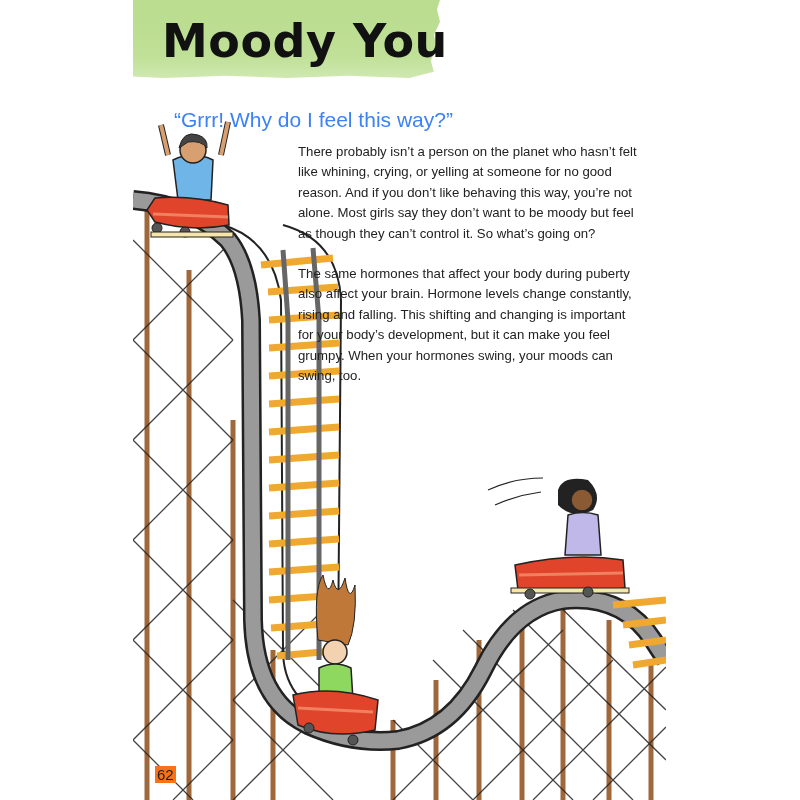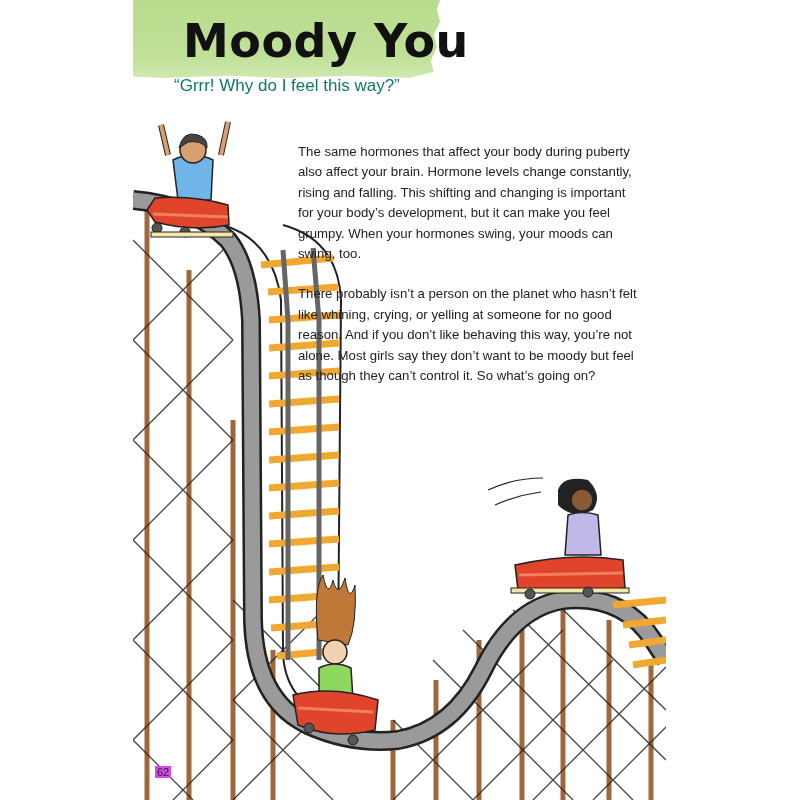--- a/index.html
+++ b/index.html
@@ -1,26 +1,26 @@
 <!DOCTYPE html>
 <html><head>
 <meta charset="utf-8">
 <style>
   html, body { margin:0; padding:0; background:#ffffff; }
   body { width:800px; height:800px; position:relative; overflow:hidden; font-family:"Liberation Sans", sans-serif; }
   .page { position:absolute; left:133px; top:0; width:533px; height:800px; background:#ffffff; overflow:hidden; }
   .banner { position:absolute; left:0; top:0; width:307px; height:78px;
     background: linear-gradient(180deg, #b9dc8e 0%, #bfe096 70%, #cfe8b0 100%);
     clip-path: polygon(0 0, 100% 0, 99% 12%, 100% 28%, 98% 45%, 99% 60%, 97% 78%, 98% 92%, 90% 100%, 70% 97%, 50% 100%, 30% 97%, 10% 100%, 0 98%); }
-  .title { position:absolute; left:50px; top:14px; font-size:46px; font-weight:bold; color:#111; letter-spacing:0.5px; font-family:"DejaVu Sans", sans-serif; }
-  .quote { position:absolute; left:41px; top:76px; font-size:17px; color:#0f766e; }
+  .title { position:absolute; left:29px; top:14px; font-size:46px; font-weight:bold; color:#111; letter-spacing:0.5px; font-family:"DejaVu Sans", sans-serif; }
+  .quote { position:absolute; left:41px; top:108px; font-size:21px; color:#3b82f6; }
   .article { position:absolute; left:165px; top:142px; width:340px; }
   .heading { font-size:15px; font-weight:bold; color:#4bae5f; margin:0 0 3px 0; }
   .para { font-size:13.2px; line-height:20.4px; color:#222; margin:0 0 20px 0; }
-  .pagenum { position:absolute; left:22px; top:766px; font-size:11px; color:#222; background:#d946ef; padding:0 2px; }
+  .pagenum { position:absolute; left:22px; top:766px; font-size:15px; color:#222; background:#f97316; padding:0 2px; }
   svg.art { position:absolute; left:0; top:0; }
 </style>
 </head>
 <body>
 
 <div class="page">
 
   <svg class="art" width="533" height="800" viewBox="0 0 533 800">
 
     <g stroke="#a0683a" stroke-width="5" fill="none">
@@ -114,18 +114,18 @@
       <path d="M355 490 Q380 478 410 478" stroke="#222" stroke-width="1.2" fill="none"></path>
       <path d="M362 505 Q385 495 408 492" stroke="#222" stroke-width="1.2" fill="none"></path>
     </g>
   </svg>
 
   <div class="banner"></div>
   <div class="title">Moody You</div>
   <div class="quote">“Grrr! Why do I feel this way?”</div>
 
   <div class="article">
+    <p class="para">There probably isn’t a person on the planet who hasn’t felt like whining, crying, or yelling at someone for no good reason. And if you don’t like behaving this way, you’re not alone. Most girls say they don’t want to be moody but feel as though they can’t control it. So what’s going on?</p>
     <p class="para">The same hormones that affect your body during puberty also affect your brain. Hormone levels change constantly, rising and falling. This shifting and changing is important for your body’s development, but it can make you feel grumpy. When your hormones swing, your moods can swing, too.</p>
-    <p class="para">There probably isn’t a person on the planet who hasn’t felt like whining, crying, or yelling at someone for no good reason. And if you don’t like behaving this way, you’re not alone. Most girls say they don’t want to be moody but feel as though they can’t control it. So what’s going on?</p>
   </div>
 
   <div class="pagenum">62</div>
 </div>
 
 </body></html>

